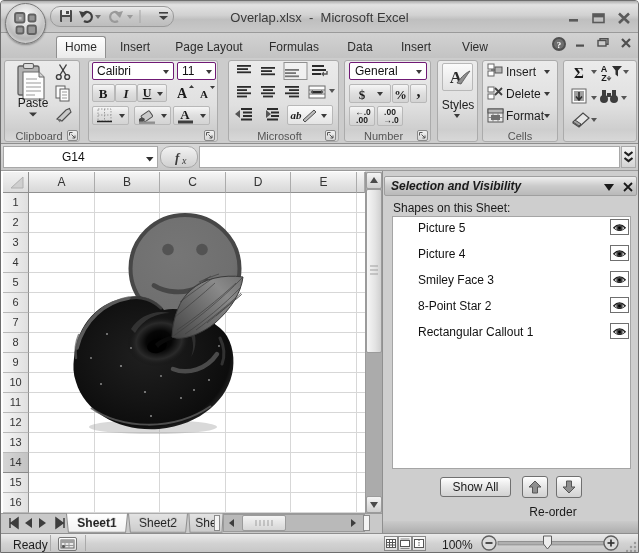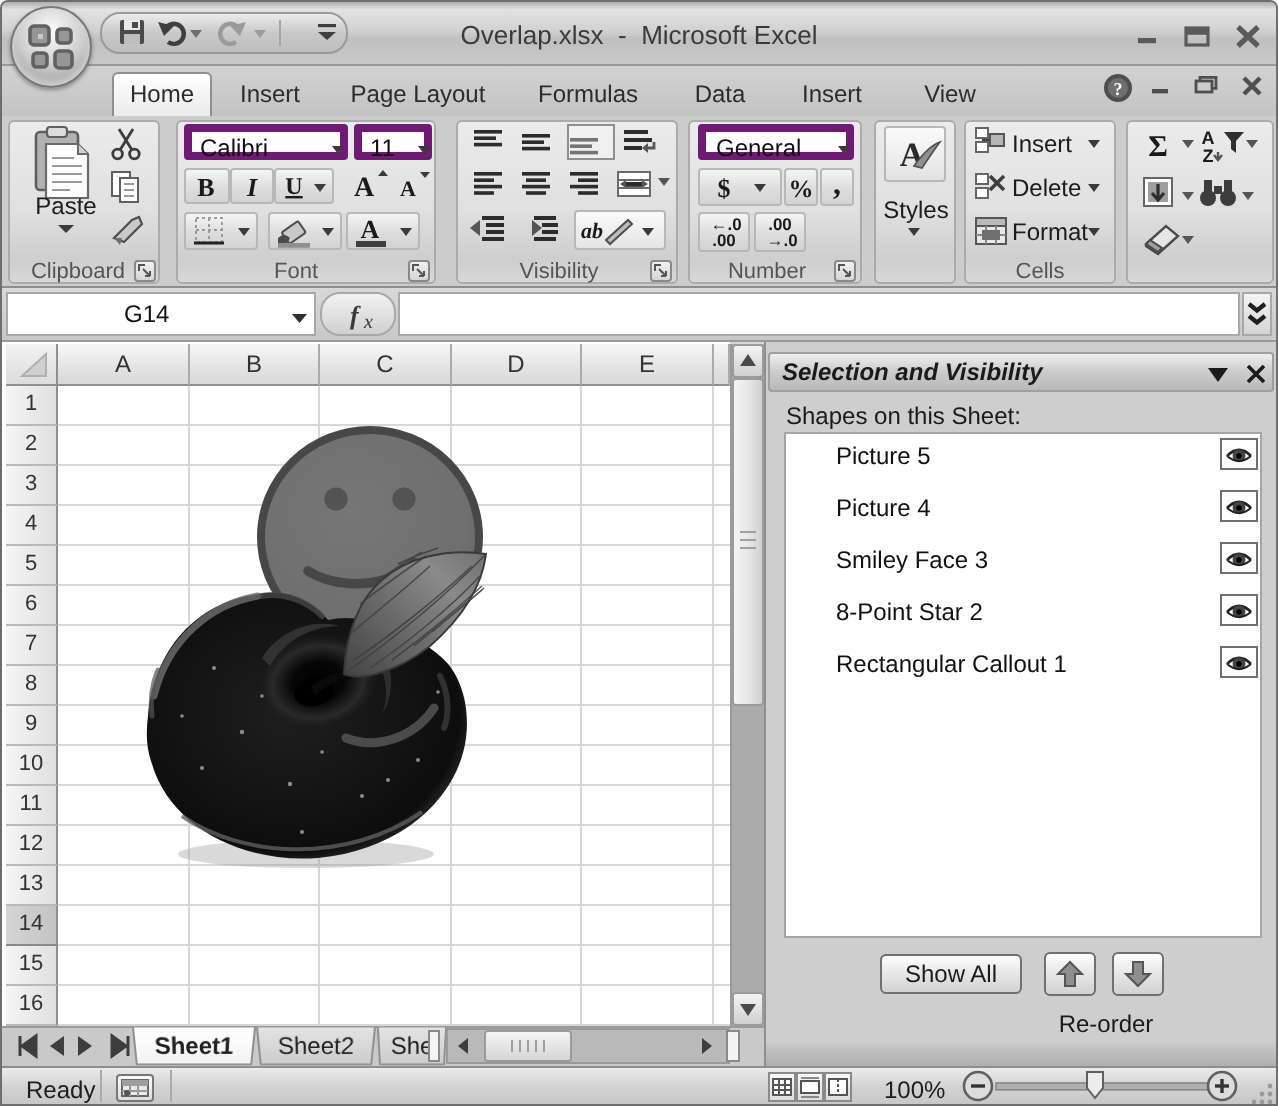--- a/index.html
+++ b/index.html
@@ -21,21 +21,21 @@
 
 #tabrow { left:0; top:32px; width:637px; height:25px; background:linear-gradient(#d2d2d2,#c3c3c3); }
 .tab { top:36px; height:21px; font-size:12px; color:#2c2c2c; text-align:center; line-height:20px; }
 #tab-home { left:55px; top:35px; width:50px; height:22px; background:linear-gradient(#fefefe,#ebebeb); border:1px solid #8f8f8f; border-bottom:none; border-radius:3px 3px 0 0; font-weight:normal; }
 
 #ribbon { left:0; top:57px; width:637px; height:86px; background:#cccccc; border-bottom:1px solid #8e8e8e; }
 .group { position:absolute; top:59px; height:82px; border:1px solid #ababab; border-radius:3px;
   background:linear-gradient(#ebebeb, #e0e0e0 55%, #cecece 86%, #d8d8d8); }
 .glabel { top:129px; text-align:center; font-size:11px; color:#555; }
 .launcher { width:11px; height:11px; border:1px solid #898989; border-radius:2px; background:linear-gradient(#f0f0f0,#d6d6d6); top:129px; }
-.combo { background:#fff; border:4px solid #701a75; border-radius:2px; font-size:12px; color:#111; }
+.combo { background:#fff; border:1px solid #701a75; border-radius:2px; font-size:12px; color:#111; }
 .rbtn { border:1px solid #b8b8b8; border-radius:2px; background:linear-gradient(#f5f5f5,#dfdfdf 50%,#d3d3d3); }
 .dd { width:0; height:0; border-left:3px solid transparent; border-right:3px solid transparent; border-top:4px solid #3a3a3a; }
 .rtext { font-size:12px; color:#1c1c1c; }
 
 #fbar { left:0; top:143px; width:637px; height:27px; background:linear-gradient(#d8d8d8,#c8c8c8); border-bottom:1px solid #9a9a9a; }
 #namebox { left:2px; top:145px; width:155px; height:22px; background:#fff; border:1px solid #a8a8a8; font-size:12px; color:#111; }
 #fxcap { left:159px; top:145px; width:38px; height:22px; border:1px solid #a8a8a8; border-radius:10px; background:linear-gradient(#f2f2f2,#d0d0d0); }
 #finput { left:198px; top:145px; width:421px; height:22px; background:#fff; border:1px solid #a8a8a8; }
 #fexp { left:620px; top:145px; width:15px; height:22px; background:linear-gradient(#f4f4f4,#d4d4d4); border:1px solid #a8a8a8; }
 
@@ -135,22 +135,21 @@
 
   <div id="ribbon" class="abs"></div>
   <div class="abs group" style="left:3px; width:76px;"></div>
   <div class="abs group" style="left:87px; width:130px;"></div>
   <div class="abs group" style="left:227px; width:111px;"></div>
   <div class="abs group" style="left:343px; width:87px;"></div>
   <div class="abs group" style="left:436px; width:41px;"></div>
   <div class="abs group" style="left:481px; width:76px;"></div>
   <div class="abs group" style="left:562px; width:74px;"></div>
   <div class="abs glabel" style="left:3px;width:70px;">Clipboard</div>
-  <div class="abs glabel" style="left:87px;width:120px;">Font</div>
-  <div class="abs glabel" style="left:227px;width:103px;">Visibility</div>
+  <div class="abs glabel" style="left:227px;width:103px;">Microsoft</div>
   <div class="abs glabel" style="left:343px;width:79px;">Number</div>
   <div class="abs glabel" style="left:481px;width:76px;">Cells</div>
   <div class="abs glabel" style="left:562px;width:74px;margin-top:26px;">Editing</div>
   <div class="abs launcher" style="left:66px;">
       <svg width="9" height="9">
         <path d="M1.5 4.5 V1.5 H4.5 M3.5 3.5 L7 7 M7 7 v-2.5 M7 7 h-2.5" fill="none" stroke="#555" stroke-width="1"></path>
       </svg>
     </div>
   <div class="abs launcher" style="left:203px;">
       <svg width="9" height="9">

